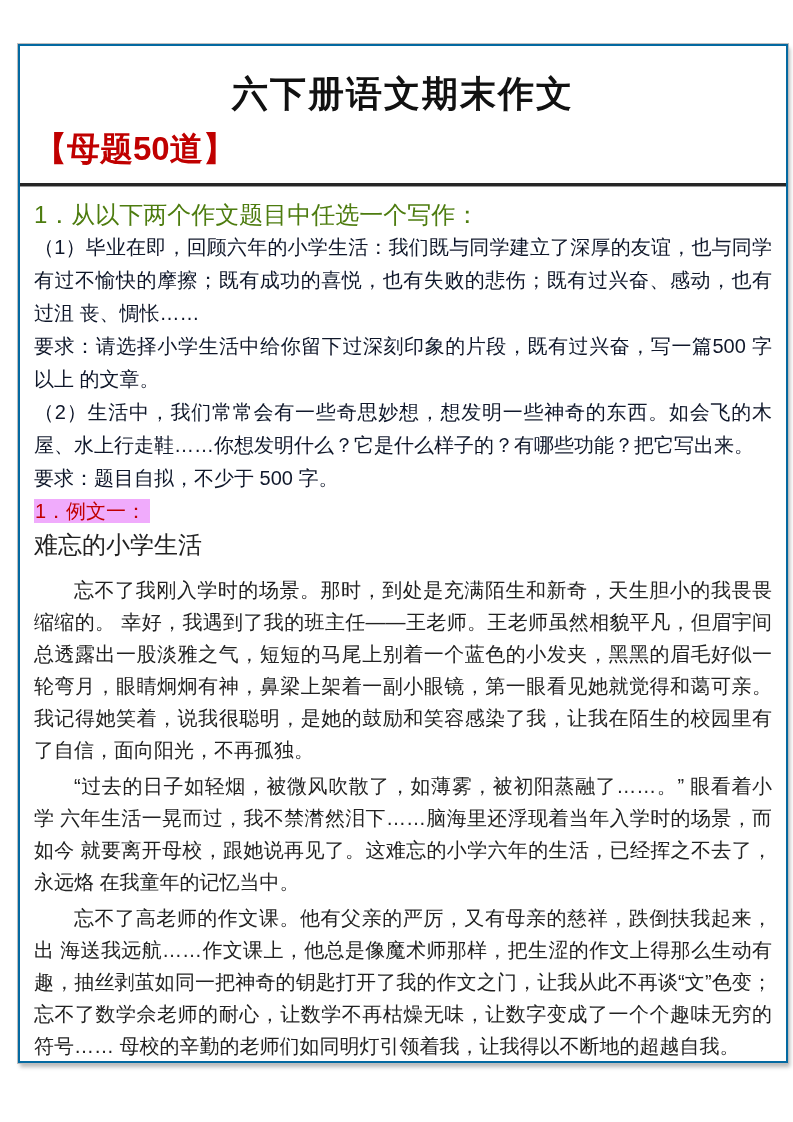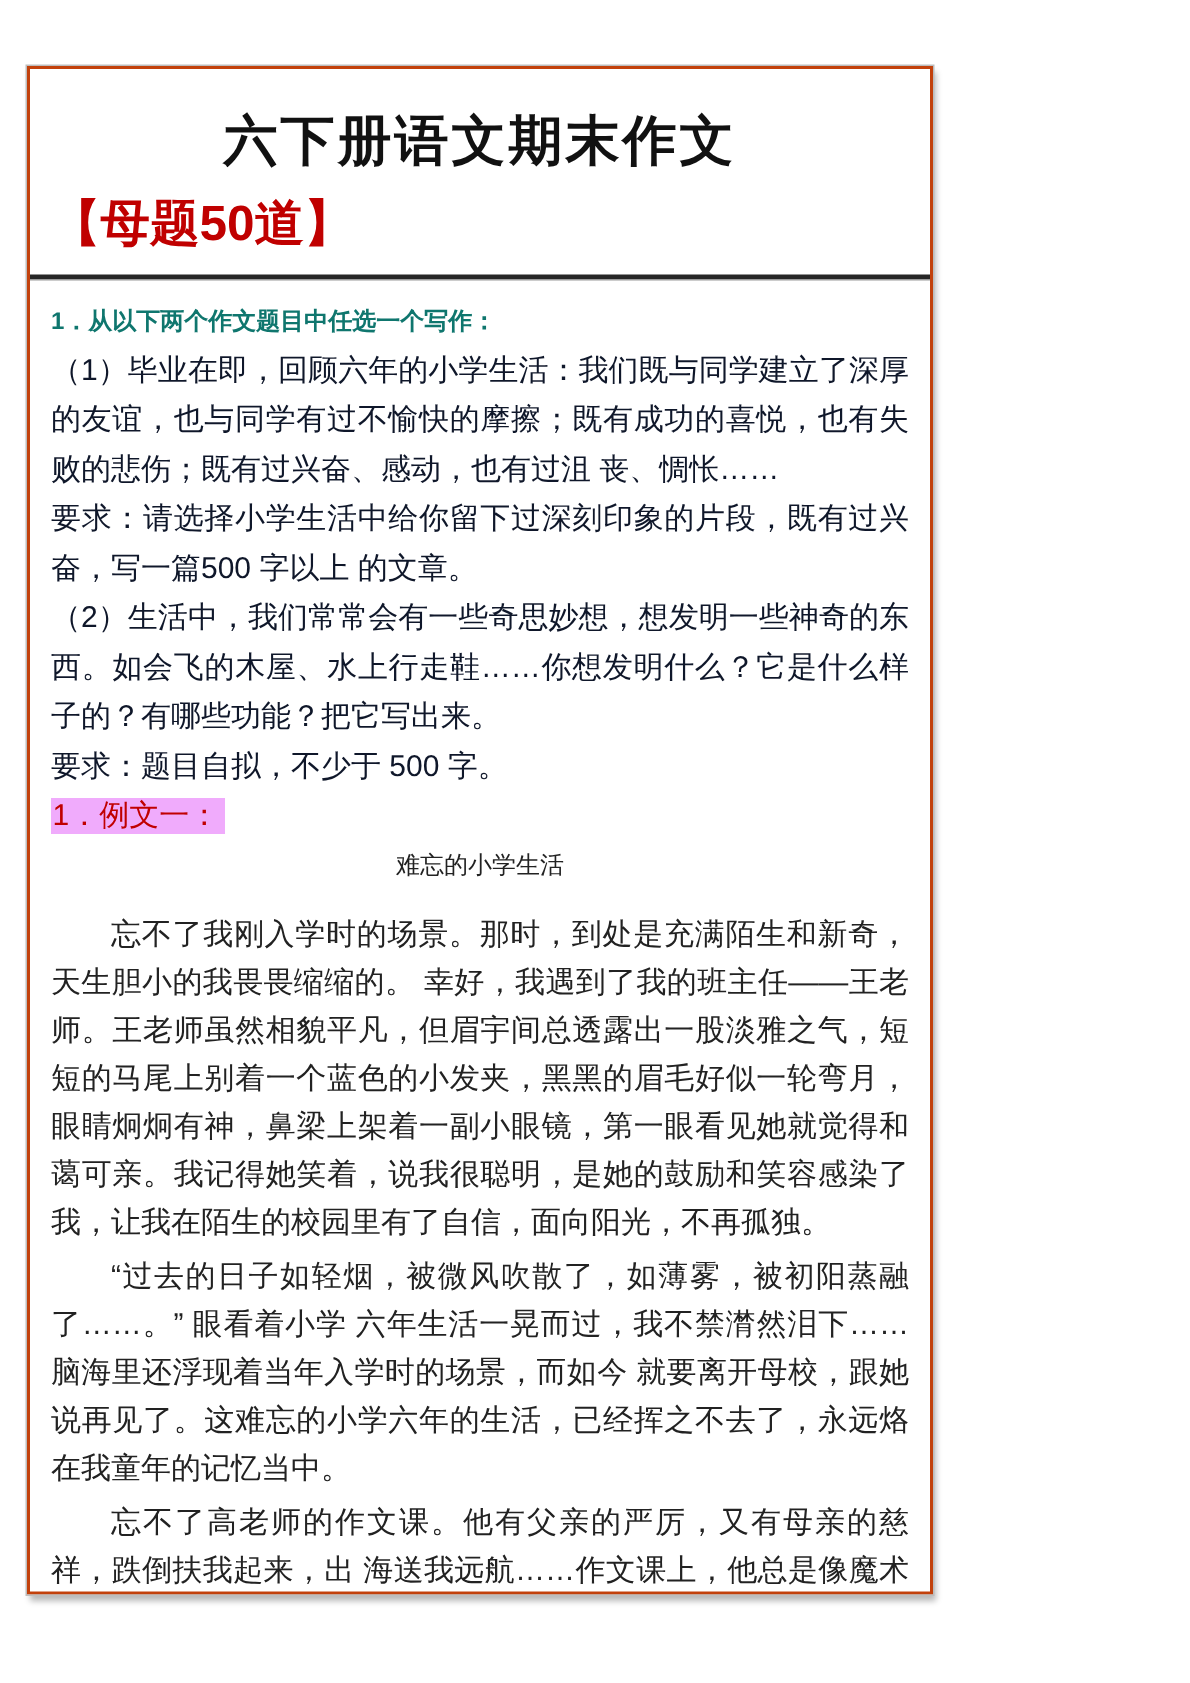--- a/index.html
+++ b/index.html
@@ -7,25 +7,25 @@
     padding: 0;
     background: #ffffff;
     width: 793px;
     height: 1122px;
     font-family: "Liberation Sans", "DejaVu Sans", sans-serif;
   }
   .sheet {
     position: absolute;
     left: 18px;
     top: 44px;
-    width: 604px;
+    width: 770px;
     height: 1019px;
     box-sizing: border-box;
     background: #ffffff;
-    border: 2px solid #c2410c;
+    border: 2px solid #0369a1;
     outline: 1px solid #bdbdbd;
     box-shadow: 2px 4px 4px rgba(0,0,0,0.28);
     padding: 12px 14px 0 14px;
     overflow: hidden;
   }
   .doc-title {
     margin: 14px 0 0 0;
     text-align: center;
     font-size: 36px;
     font-weight: bold;
@@ -42,23 +42,23 @@
     line-height: 1.15;
   }
   .separator {
     margin: 15px -14px 0 -14px;
     height: 0;
     border-top: 3px solid #262626;
     border-bottom: 1px solid #9a9a9a;
   }
   .q-heading {
     margin: 11px 0 0 0;
-    font-size: 16px;
-    font-weight: bold;
-    color: #0f766e;
+    font-size: 24px;
+    font-weight: normal;
+    color: #4d7c0f;
     line-height: 33px;
   }
   .red-item {
     margin: 0;
     font-size: 20px;
     color: #0f172a;
     line-height: 33px;
     text-align: justify;
   }
   .example-label-row {
@@ -66,22 +66,22 @@
     font-size: 20px;
     line-height: 33px;
   }
   .hl-label {
     background: #f0abfc;
     color: #c00000;
     padding: 1px 4px 1px 1px;
   }
   .essay-title {
     margin: 0;
-    text-align: center;
-    font-size: 16px;
+    text-align: left;
+    font-size: 24px;
     color: #222222;
     line-height: 34px;
   }
   .para {
     margin: 4px 0 0 0;
     font-size: 20px;
     color: #222222;
     line-height: 32px;
     text-indent: 2em;
     text-align: justify;

